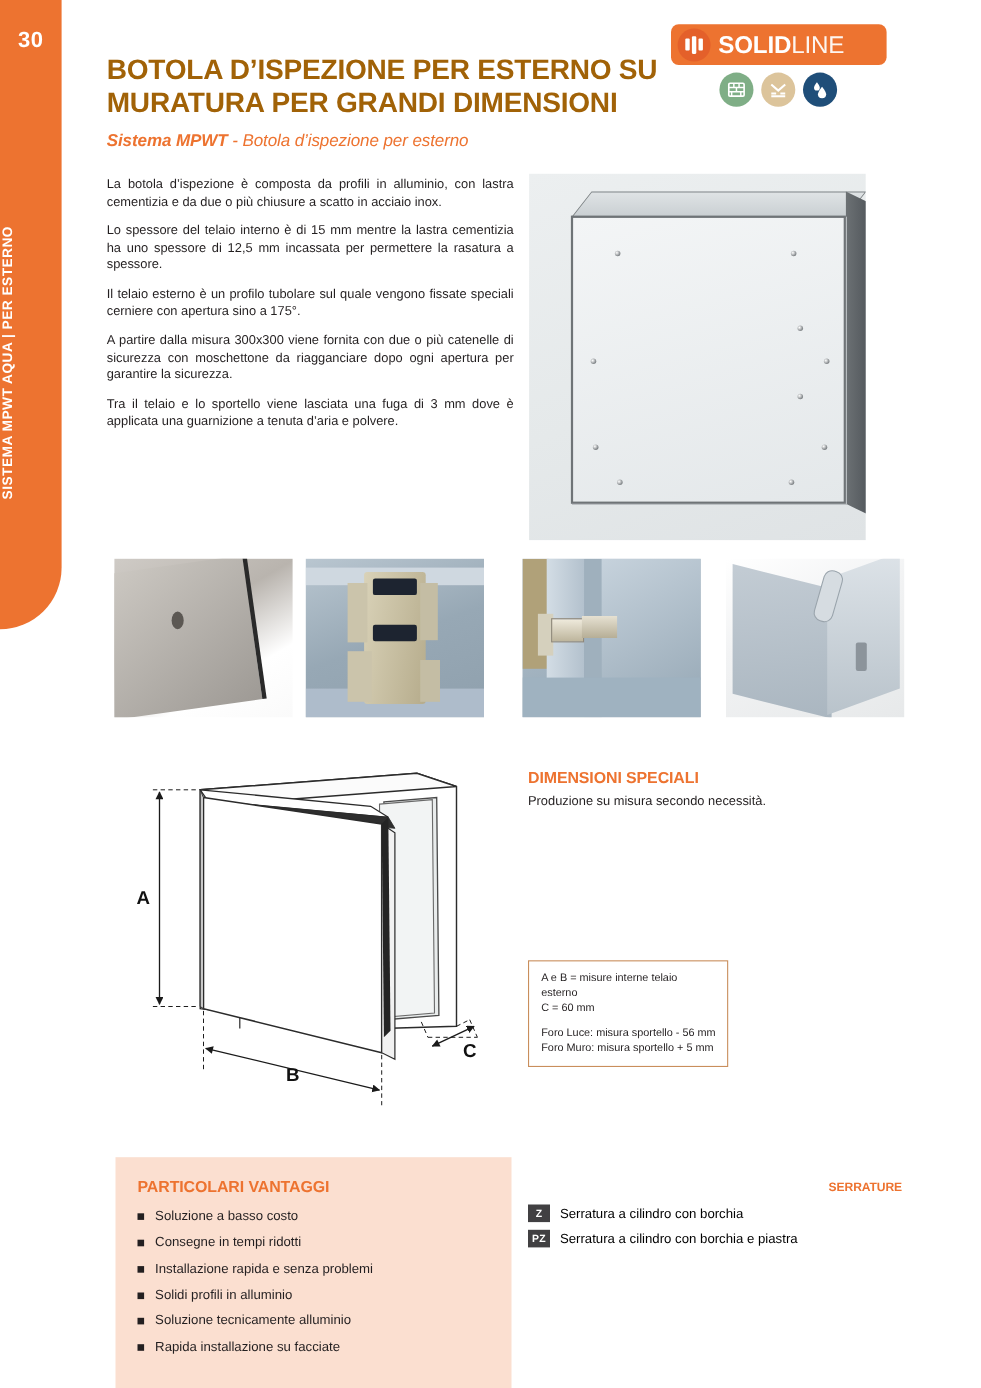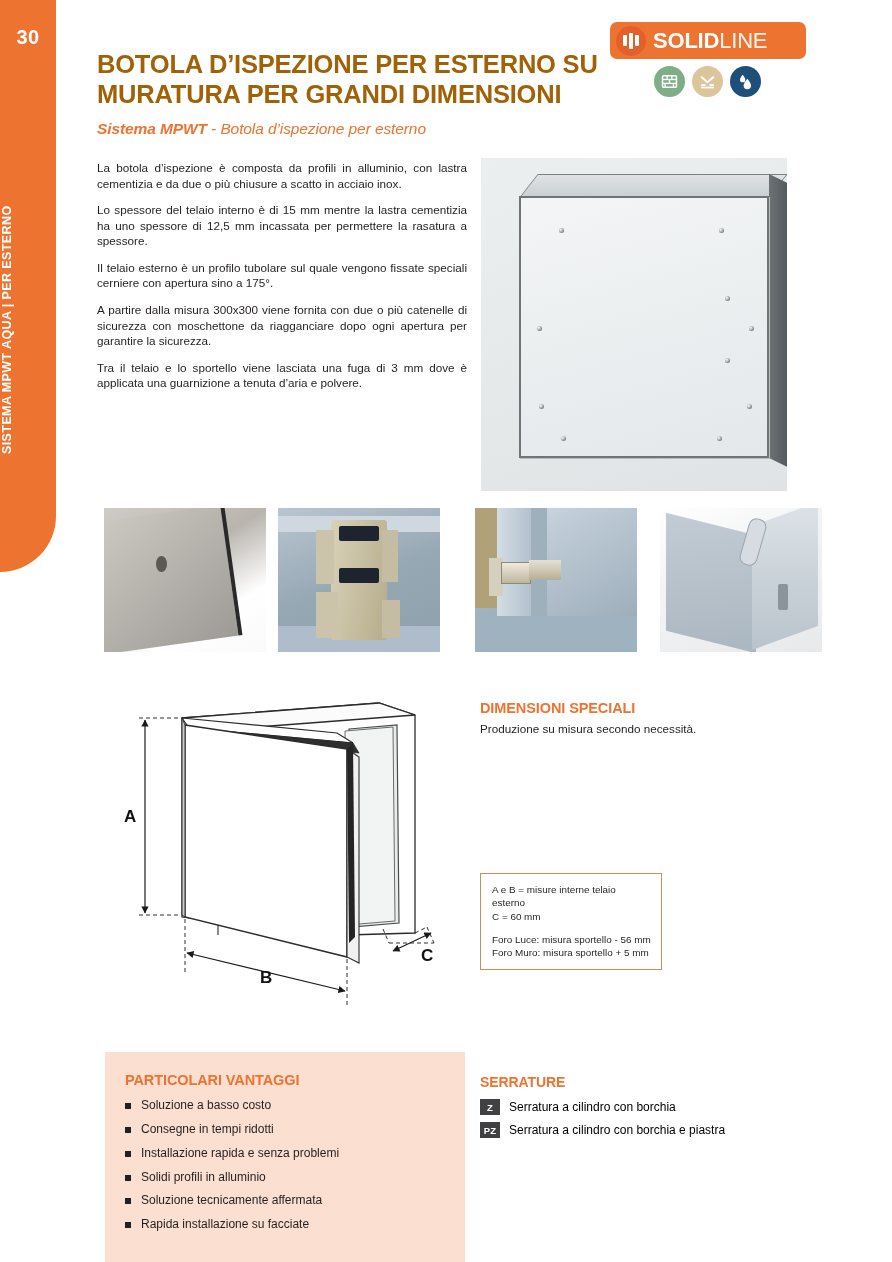--- a/index.html
+++ b/index.html
@@ -221,21 +221,21 @@
   #advantages-list li::before {
     content: "";
     position: absolute;
     left: 0; top: 5px;
     width: 6px; height: 6px;
     background: #231f20;
   }
 
   
   #locks { position: absolute; left: 480px; top: 1074px; width: 340px; }
-  #locks-title { font-size: 14px; }
+  #locks-title { font-size: 11px; text-align: right; }
   #locks-list { list-style: none; margin-top: 9px; }
   #locks-list li {
     display: flex; align-items: center;
     margin-bottom: 7px;
   }
   .lock-badge {
     width: 20px; height: 16px;
     background: #414042;
     color: #ffffff;
     font-size: 9.5px;
@@ -423,21 +423,21 @@
     <p>Foro Muro: misura sportello + 5 mm</p>
   </div>
 
   <div id="advantages">
     <div class="section-head" id="advantages-title">PARTICOLARI VANTAGGI</div>
     <ul id="advantages-list">
       <li>Soluzione a basso costo</li>
       <li>Consegne in tempi ridotti</li>
       <li>Installazione rapida e senza problemi</li>
       <li>Solidi profili in alluminio</li>
-      <li>Soluzione tecnicamente affermata</li>
+      <li>Soluzione tecnicamente alluminio</li>
       <li>Rapida installazione su facciate</li>
     </ul>
   </div>
 
   <div id="locks">
     <div class="section-head" id="locks-title">SERRATURE</div>
     <ul id="locks-list">
       <li>
         <span class="lock-badge">Z</span>
         <span class="lock-label">Serratura a cilindro con borchia</span>

